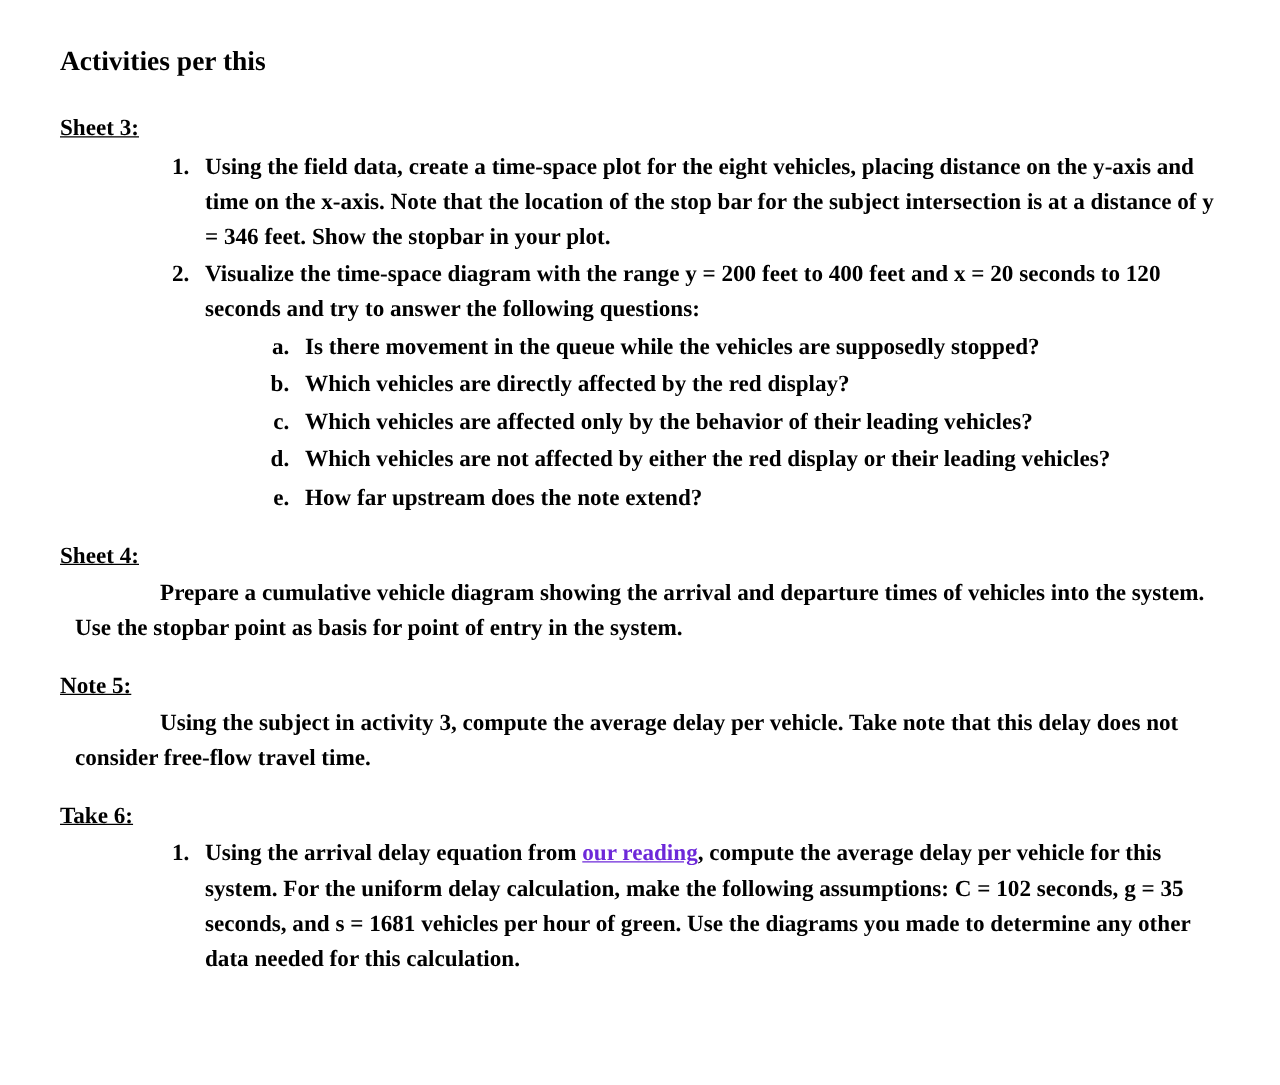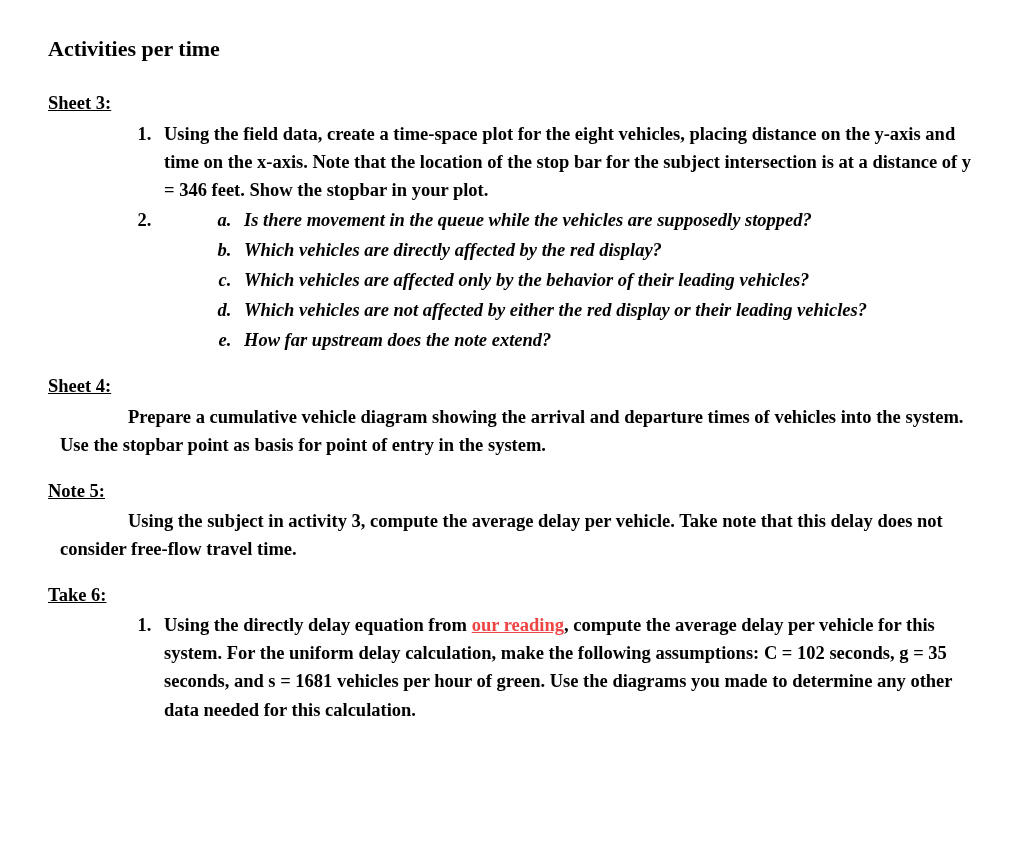--- a/index.html
+++ b/index.html
@@ -35,60 +35,60 @@
     margin-bottom: 2px;
   }
   ol.numbered > li > span {
     font-weight: bold;
   }
   ol.lettered {
     list-style-type: lower-alpha;
     padding-left: 72px;
     margin: 2px 0 0 0;
     font-weight: bold;
-    font-style: italic;
   }
   ol.lettered > li {
     padding-left: 8px;
     margin-bottom: 2px;
   }
   .body-indent {
     margin: 2px 0 0 12px;
     text-indent: 68px;
     font-weight: bold;
   }
   .link {
-    color: #ef4444;
+    color: #6d28d9;
     text-decoration: underline;
     font-weight: bold;
   }
 </style>
 </head>
 <body>
 
-<div class="page-title">Activities per time</div>
+<div class="page-title">Activities per this</div>
 
 <div class="sheet-heading">Sheet 3:</div>
 <ol class="numbered">
   <li><span>Using the field data, create a time-space plot for the eight vehicles, placing distance on the y-axis and time on the x-axis. Note that the location of the stop bar for the subject intersection is at a distance of y = 346 feet. Show the stopbar in your plot.</span></li>
   <li>
+    <span>Visualize the time-space diagram with the range y = 200 feet to 400 feet and x = 20 seconds to 120 seconds and try to answer the following questions:</span>
     <ol class="lettered">
       <li>Is there movement in the queue while the vehicles are supposedly stopped?</li>
       <li>Which vehicles are directly affected by the red display?</li>
       <li>Which vehicles are affected only by the behavior of their leading vehicles?</li>
       <li>Which vehicles are not affected by either the red display or their leading vehicles?</li>
       <li>How far upstream does the note extend?</li>
     </ol>
   </li>
 </ol>
 
 <div class="sheet-heading">Sheet 4:</div>
 <p class="body-indent">Prepare a cumulative vehicle diagram showing the arrival and departure times of vehicles into the system. Use the stopbar point as basis for point of entry in the system.</p>
 
 <div class="sheet-heading">Note 5:</div>
 <p class="body-indent">Using the subject in activity 3, compute the average delay per vehicle. Take note that this delay does not consider free-flow travel time.</p>
 
 <div class="sheet-heading">Take 6:</div>
 <ol class="numbered">
   <li>
-    <span>Using the directly delay equation from </span><a href="#" class="link">our reading</a><span>, compute the average delay per vehicle for this system. For the uniform delay calculation, make the following assumptions: C = 102 seconds, g = 35 seconds, and s = 1681 vehicles per hour of green. Use the diagrams you made to determine any other data needed for this calculation.</span>
+    <span>Using the arrival delay equation from </span><a href="#" class="link">our reading</a><span>, compute the average delay per vehicle for this system. For the uniform delay calculation, make the following assumptions: C = 102 seconds, g = 35 seconds, and s = 1681 vehicles per hour of green. Use the diagrams you made to determine any other data needed for this calculation.</span>
   </li>
 </ol>
 
 </body></html>

